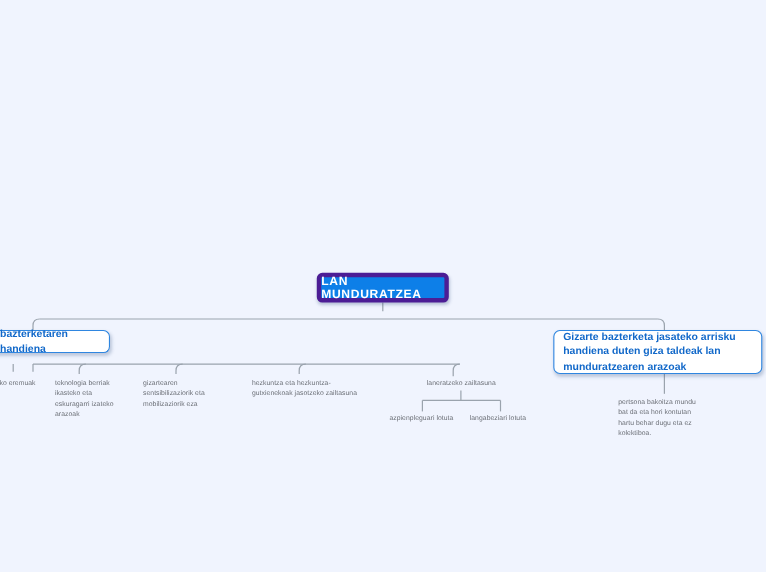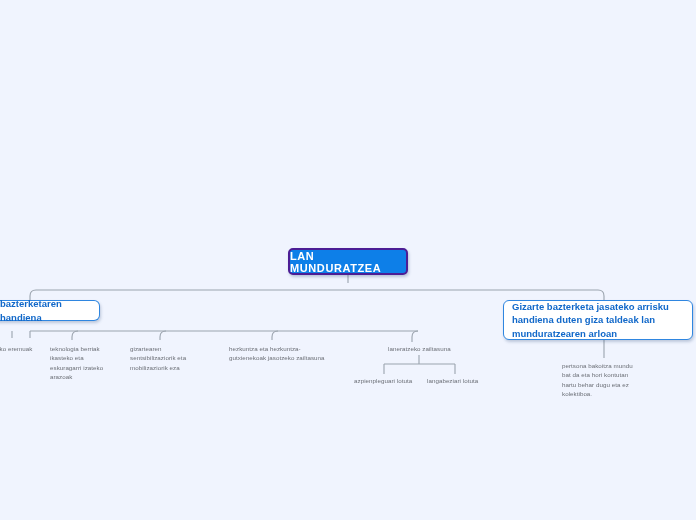--- a/index.html
+++ b/index.html
@@ -29,21 +29,21 @@
     pointer-events: none;
   }
   .node {
     position: absolute;
     box-sizing: border-box;
   }
   
   .root-node {
     background: #0d7fe8;
     color: #ffffff;
-    border: 2px solid #4c1d95;
+    border: 4px solid #4c1d95;
     border-radius: 5px;
     font-size: 11px;
     font-weight: bold;
     letter-spacing: 0.6px;
     display: flex;
     align-items: center;
     justify-content: center;
     box-shadow: 1px 2px 3px rgba(40,70,120,0.28);
   }
   
@@ -113,21 +113,21 @@
 
   <div class="node root-node" style="left:288px; top:248px; width:120px; height:27px;">
     <span>LAN MUNDURATZEA</span>
   </div>
 
   <div class="node branch-node clipped-left" style="left:-8px; top:300px; width:108px; height:21px;">
     <span>bazterketaren handiena</span>
   </div>
 
   <div class="node branch-node" style="left:503px; top:300px; width:190px; height:40px;">
-    <span>Gizarte bazterketa jasateko arrisku handiena duten giza taldeak lan munduratzearen arloan</span>
+    <span>Gizarte bazterketa jasateko arrisku handiena duten giza taldeak lan munduratzearen arazoak</span>
   </div>
 
   <div class="node leaf-node" style="left:-4px; top:344px; width:48px;">
     <span>eko eremuak</span>
   </div>
 
   <div class="node leaf-node" style="left:50px; top:344px; width:62px;">
     <span>teknologia berriak ikasteko eta eskuragarri izateko arazoak</span>
   </div>
 

